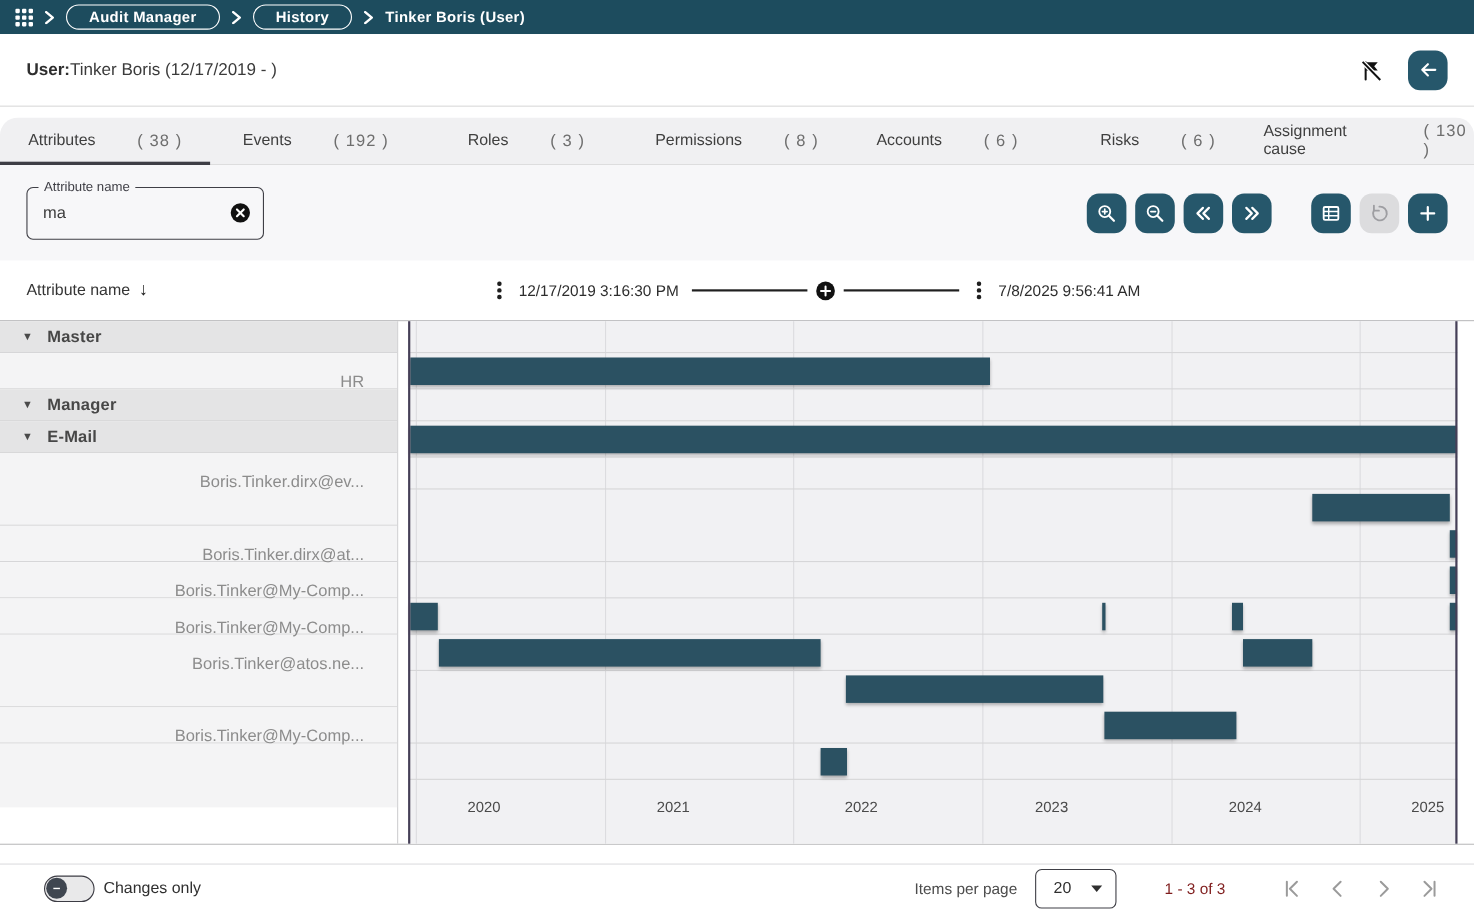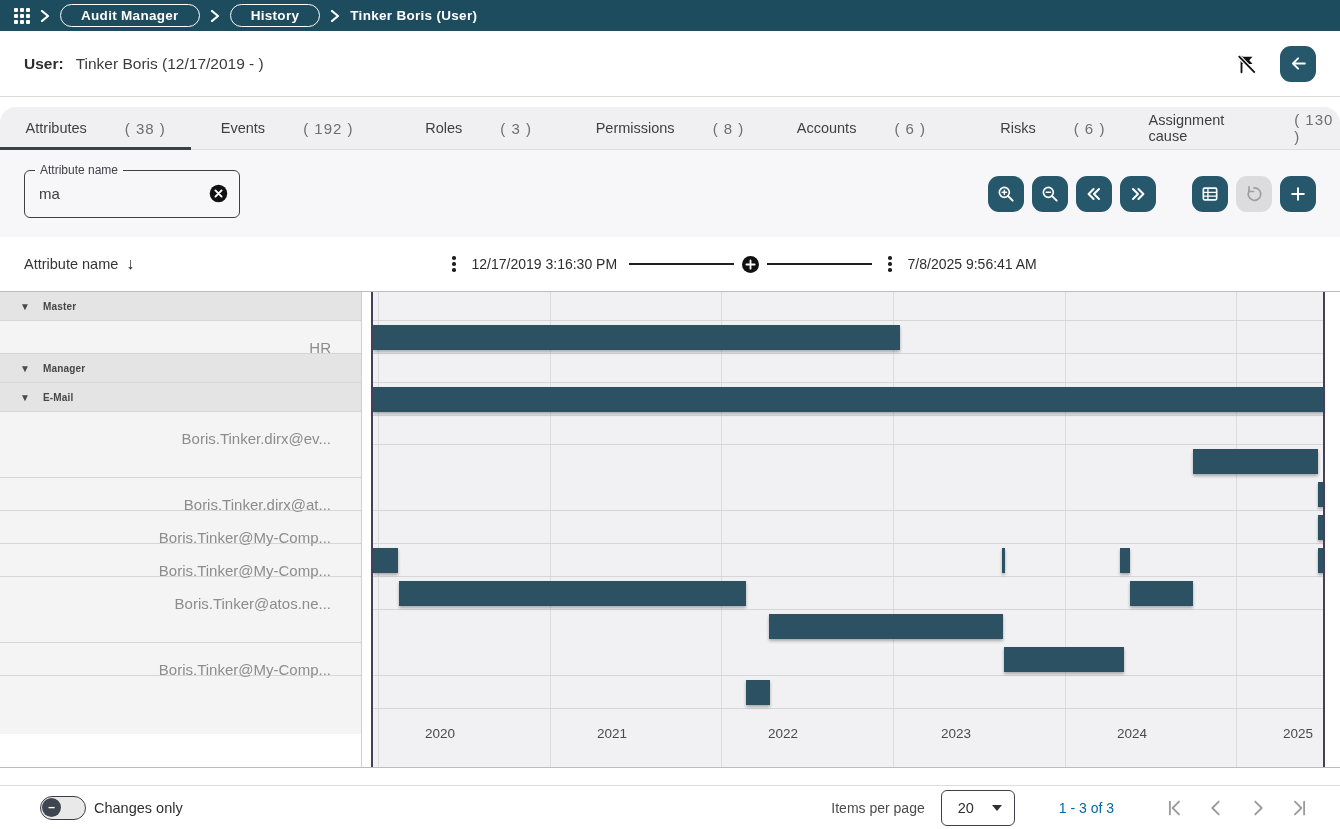--- a/index.html
+++ b/index.html
@@ -14,21 +14,21 @@
     gap:2px; cursor:pointer; }
   .apps-grid span { background:#fff; border-radius:1px; }
   .crumb-chev { display:flex; align-items:center; }
   .pill { border:1.5px solid #fff; border-radius:14px; padding:3px 20px; font-size:13.5px;
     font-weight:bold; letter-spacing:.3px; cursor:pointer; white-space:nowrap; }
   .crumb-current { font-size:13.5px; font-weight:bold; letter-spacing:.3px; }
 
   
   .user-header { height:66px; display:flex; align-items:center; padding:0 24px;
     border-bottom:1px solid #d9d9d9; background:#fff; flex:0 0 auto; }
-  .user-label { font-weight:bold; font-size:15.5px; margin-right:12px; color:#2e2e2e;}
+  .user-label { font-weight:bold; font-size:15.5px; color:#2e2e2e;}
   .user-value { font-size:15.5px; color:#3b3b3b; }
   .user-header .spacer { flex:1; }
   .flagoff-btn { background:none; border:none; cursor:pointer; margin-right:22px; display:flex; }
   .back-btn { width:36px; height:36px; border:none; border-radius:11px; background:#26576b;
     display:flex; align-items:center; justify-content:center; cursor:pointer; }
 
   
   .tabs { margin-top:10px; height:43px; background:#f0f0f2; border-radius:16px 16px 0 0;
     border-bottom:1px solid #ddddde; display:flex; flex:0 0 auto; }
   .tab { flex:1; display:flex; align-items:center; justify-content:center; gap:6px;
@@ -71,21 +71,21 @@
   .range-knob { width:17px; height:17px; border-radius:50%; background:#111; border:none;
     cursor:pointer; display:flex; align-items:center; justify-content:center; margin:0 -4px;}
 
   
   .gantt { display:flex; border-top:1px solid #bcbcbe; border-bottom:1px solid #bcbcbe;
     flex:0 0 auto; }
   .glabels { width:362px; border-right:1px solid #cfcfd1; }
   .lrow { display:flex; align-items:center; border-bottom:1px solid #d6d6d8; }
   .lrow.group { background:#e4e4e5; padding-left:20px; gap:13px; cursor:pointer; }
   .lrow.group .tri { font-size:10px; color:#4a4a4a; }
-  .lrow.group .glabel { font-weight:bold; font-size:10px; color:#474747; letter-spacing:.2px; }
+  .lrow.group .glabel { font-weight:bold; font-size:15px; color:#474747; letter-spacing:.2px; }
   .lrow.item { background:#f4f4f5; justify-content:flex-end; padding-right:30px;
     align-items:flex-start; }
   .lrow.item .ilabel { font-size:15px; color:#8c8c8c; margin-top:18px; white-space:nowrap; }
   .lrow.axis-cell { background:#f4f4f5; border-bottom:none; }
   .gchart-wrap { margin-left:9px; position:relative; width:954px; background:#f1f1f3; }
   .gridlines { position:absolute; inset:0; pointer-events:none; }
   .vline { position:absolute; top:0; bottom:0; width:1px; background:#dcdcdf; }
   .boundary { position:absolute; top:0; bottom:0; width:2px; background:#453f57; z-index:3; }
   .crow { position:relative; border-bottom:1px solid #d6d6d8; }
   .crow.axis-row { border-bottom:none; }
@@ -103,21 +103,21 @@
     justify-content:center; font-size:12px; font-weight:bold; }
   .toggle-label { font-size:14.5px; color:#2f2f2f; }
   .footer .spacer { flex:1; }
   .ipp-label { font-size:14px; color:#4c4c4c; margin-right:16px; }
   .ipp-select { width:74px; height:36px; border:1.5px solid #3f3f46; border-radius:6px;
     display:flex; align-items:center; padding:0 12px 0 16px; gap:14px; cursor:pointer;
     background:#fff; margin-right:44px; }
   .ipp-value { font-size:14.5px; color:#2f2f2f; flex:1; }
   .caret { width:0; height:0; border-left:5px solid transparent; border-right:5px solid transparent;
     border-top:6px solid #2f2f2f; }
-  .range-text { font-size:14px; color:#0369a1; margin-right:46px; white-space:nowrap; }
+  .range-text { font-size:14px; color:#7f1d1d; margin-right:46px; white-space:nowrap; }
   .pager { display:flex; align-items:center; gap:14px; }
   .pg-btn { width:28px; height:28px; border:none; background:none; cursor:pointer;
     display:flex; align-items:center; justify-content:center; }
 </style>
 </head>
 <body>
 
 <header class="topbar">
   <div class="apps-grid">
     <span></span>

